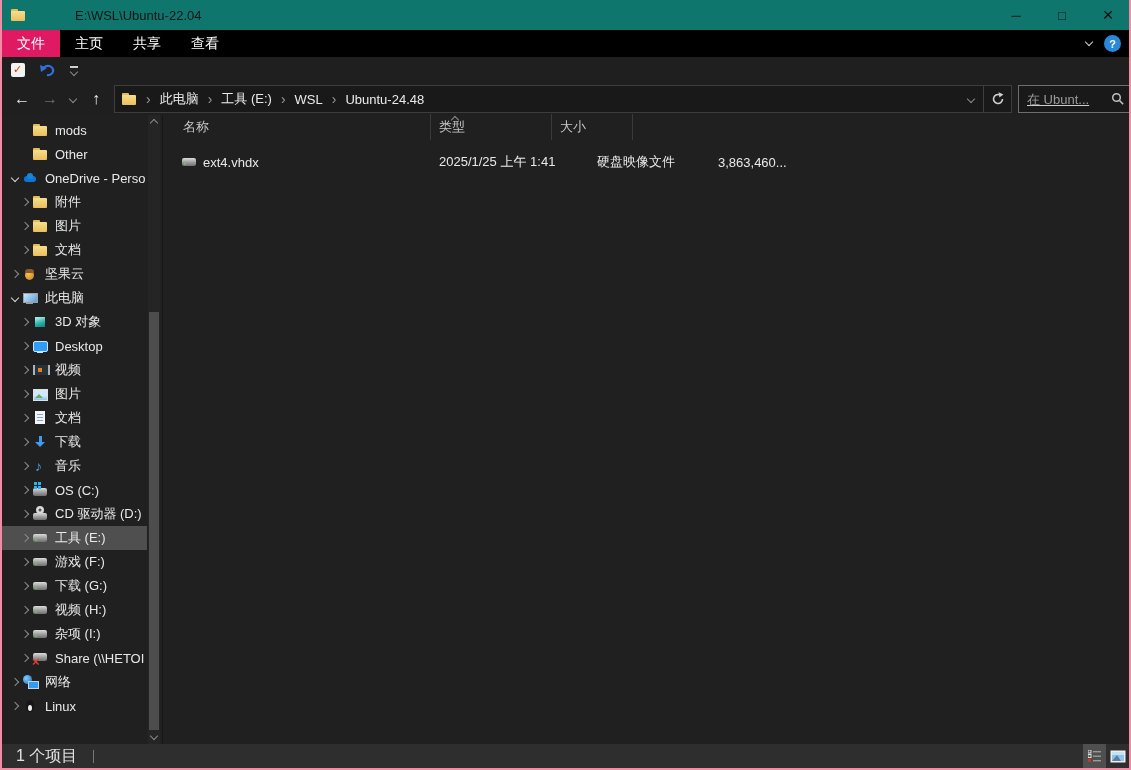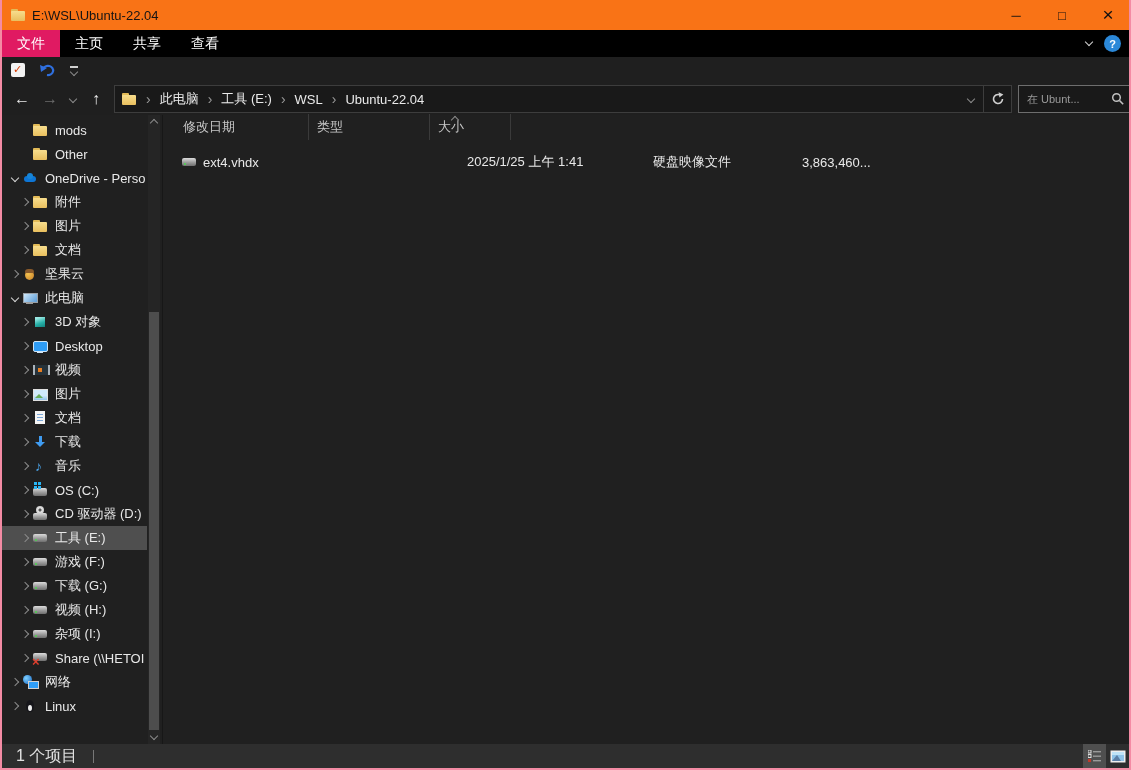--- a/index.html
+++ b/index.html
@@ -1,22 +1,22 @@
 <!DOCTYPE html>
 <html><head>
 <meta charset="utf-8">
 <style>
   * { margin:0; padding:0; box-sizing:border-box; font-family:"Liberation Sans","DejaVu Sans",sans-serif; }
   html,body { background:#000; }
   .window { position:relative; width:1131px; height:770px; background:#202020; overflow:hidden;
             border-left:2px solid #f48ba4; border-right:2px solid #f48ba4; border-bottom:2px solid #f48ba4; }
 
   
-  .titlebar { position:absolute; left:-2px; right:-2px; top:0; height:30px; background:#f97316;
-              display:flex; align-items:center; color:#111; }
+  .titlebar { position:absolute; left:-2px; right:-2px; top:0; height:30px; background:#0f766e;
+              display:flex; align-items:center; color:#111;gap:43px; }
   .title-text { font-size:13px; margin-left:6px; color:#141414; }
   .win-controls { margin-left:auto; display:flex; height:100%; }
   .win-btn { width:46px; height:100%; display:flex; align-items:center; justify-content:center;
              font-size:13px; color:#111; cursor:default; }
   .win-btn.close { font-size:19px; }
   .win-btn.max { font-size:13px; }
 
   
   .ribbonbar { position:absolute; left:0; right:0; top:30px; height:27px; background:#000;
                display:flex; align-items:stretch; }
@@ -54,21 +54,21 @@
   .addrbox { height:28px; flex:0 0 898px; background:#191919; border:1px solid #3d3d3d;
              display:flex; align-items:center; padding-left:6px; }
   .bc-sep { color:#9a9a9a; font-size:14px; margin:0 9px; }
   .bc-item { color:#eaeaea; font-size:13px; white-space:nowrap; }
   .addr-right { margin-left:auto; display:flex; align-items:stretch; height:100%; }
   .addr-chev { width:24px; display:flex; align-items:center; justify-content:center; }
   .addr-refresh { width:28px; display:flex; align-items:center; justify-content:center; border-left:1px solid #3d3d3d; }
   .searchbox { height:28px; width:112px; margin-left:6px; background:#191919; border:1px solid #6e6e6e;
                display:flex; align-items:center; padding:0 4px 0 8px; }
   .searchbox input { flex:1; min-width:0; background:transparent; border:none; outline:none;
-                     color:#cfcfcf; font-size:11px; }
+                     color:#cfcfcf; font-size:13px;text-decoration:underline; }
   .searchbox input::placeholder { color:#9a9a9a; }
 
   
   .bodyarea { position:absolute; left:0; right:0; top:115px; bottom:24px; display:flex; }
   .sidebar { position:relative; width:161px; background:#202020; overflow:hidden; flex:none;
              border-right:1px solid #171717; }
   .tree { position:absolute; left:0; top:0; width:145px; padding-top:3px; overflow:hidden; height:100%; }
   .srow { display:flex; align-items:center; height:24px; position:relative; cursor:default; }
   .srow.gap { margin-top:0; }
   .srow.sel { background:#4f4f4f; }
@@ -83,21 +83,21 @@
   .sscroll .arrow-bot { position:absolute; bottom:5px; left:3px; }
   .sthumb { position:absolute; left:1px; width:10px; top:197px; height:418px; background:#4d4d4d; }
 
   
   .main { position:relative; flex:1; background:#202020; }
   .sortcaret { position:absolute; left:289px; top:2px; }
   .hrow { display:flex; height:30px; align-items:flex-end; padding-bottom:5px; margin-top:0; }
   .hcell { font-size:13px; color:#c7c7c7; border-right:1px solid #3a3a3a; height:26px;
            display:flex; align-items:flex-end; padding:0 0 4px 8px; flex:none; }
   .hcell:first-child { padding-left:20px; }
-  .frow { display:flex; height:22px; align-items:center; margin-top:6px;gap:28px; }
+  .frow { display:flex; height:22px; align-items:center; margin-top:6px; }
   .fcell { font-size:13px; color:#e8e8e8; padding-left:8px; flex:none; white-space:nowrap; overflow:hidden; display:flex; align-items:center; }
   .fcell.name { padding-left:18px; }
   .fcell.name .ic { margin-right:6px; }
 
   
   .statusbar { position:absolute; left:0; right:0; bottom:0; height:24px; background:#2e2e2e;
                display:flex; align-items:center; font-size:16px; color:#e0e0e0; }
   .status-text { margin-left:14px; }
   .status-div { width:1px; height:13px; background:#777; margin-left:16px; }
   .viewbtns { margin-left:auto; display:flex; height:100%; }
@@ -217,21 +217,21 @@
     <div class="addrbox">
       <span class="ic ic-folder"></span>
       <span style="display:flex;align-items:center">
           <span class="bc-sep">›</span>
           <span class="bc-item">此电脑</span>
           <span class="bc-sep">›</span>
           <span class="bc-item">工具 (E:)</span>
           <span class="bc-sep">›</span>
           <span class="bc-item">WSL</span>
           <span class="bc-sep">›</span>
-          <span class="bc-item">Ubuntu-22.04</span>
+          <span class="bc-item">Ubuntu-24.48</span>
         </span>
       <div class="addr-right">
         <div class="addr-chev">
             <span class="chev down"></span>
           </div>
         <div class="addr-refresh">
           <svg width="14" height="14" viewBox="0 0 14 14">
             <path d="M11.5 7 A4.5 4.5 0 1 1 8.6 2.8" fill="none" stroke="#cfcfcf" stroke-width="1.6"></path>
             <polygon points="7.6,0.2 12.4,2.4 8.4,5.6" fill="#cfcfcf"></polygon>
           </svg>
@@ -424,21 +424,21 @@
         </div>
       <div class="sscroll">
         <span class="chev up arrow-top"></span>
         <div class="sthumb"></div>
         <span class="chev down arrow-bot"></span>
       </div>
     </div>
     <div class="main">
       <span class="chev up sortcaret"></span>
       <div class="hrow">
-          <div class="hcell" style="width: 146px;">修改日期</div>
+          <div class="hcell" style="width: 268px;">名称</div>
           <div class="hcell" style="width: 121px; text-align: right;">类型</div>
           <div class="hcell" style="width: 81px;">大小</div>
         </div>
       <div>
           <div class="frow">
             <div class="fcell name" style="width: 268px;">
               <span class="ic ic-drive"></span>
               <span>ext4.vhdx</span>
             </div>
             <div class="fcell" style="width: 146px;">2025/1/25 上午 1:41</div>

